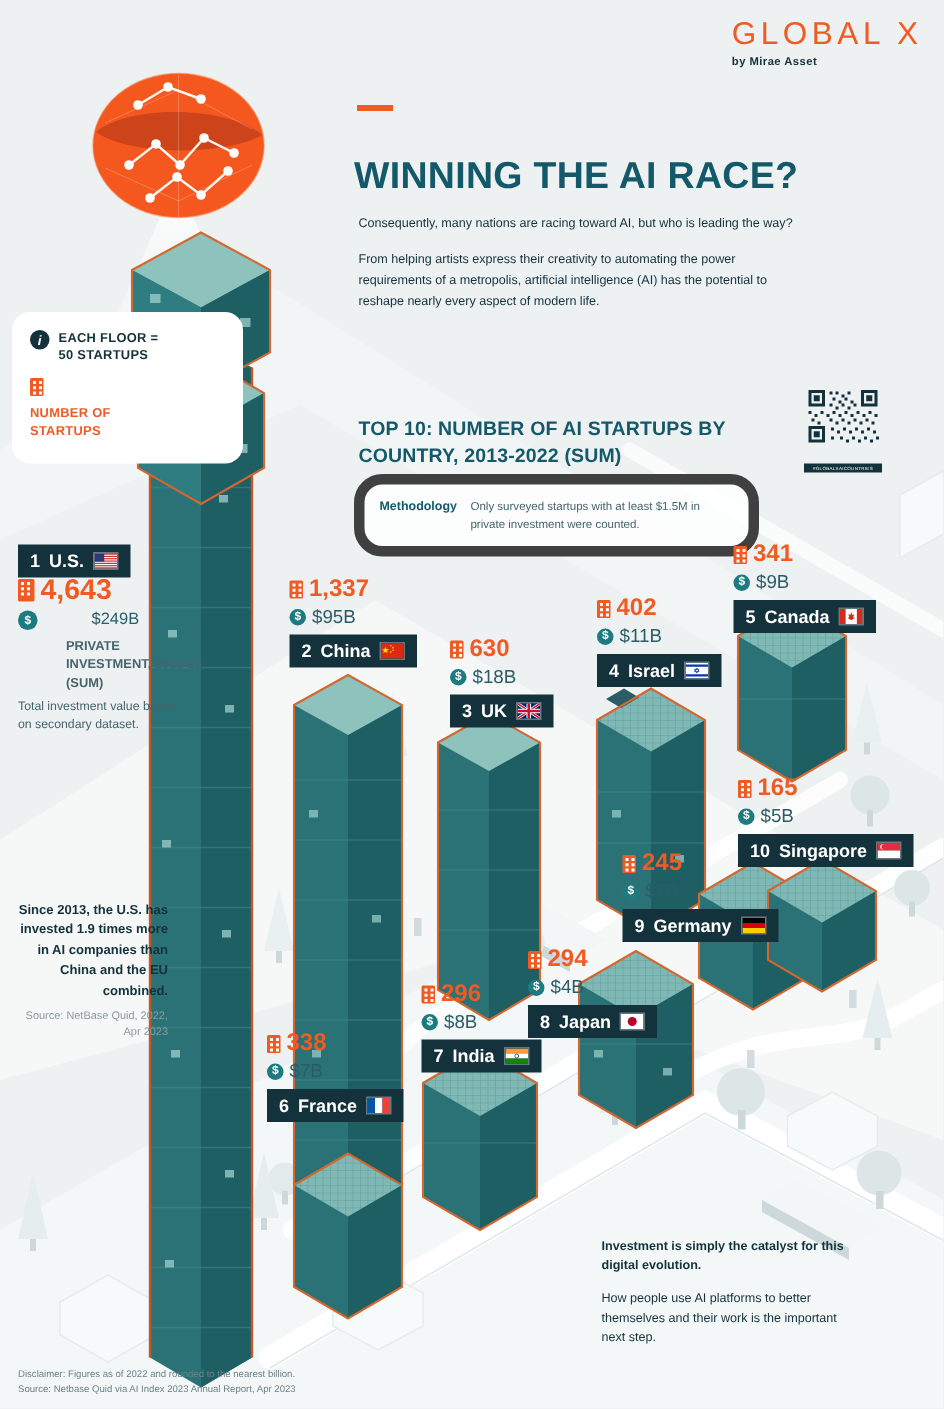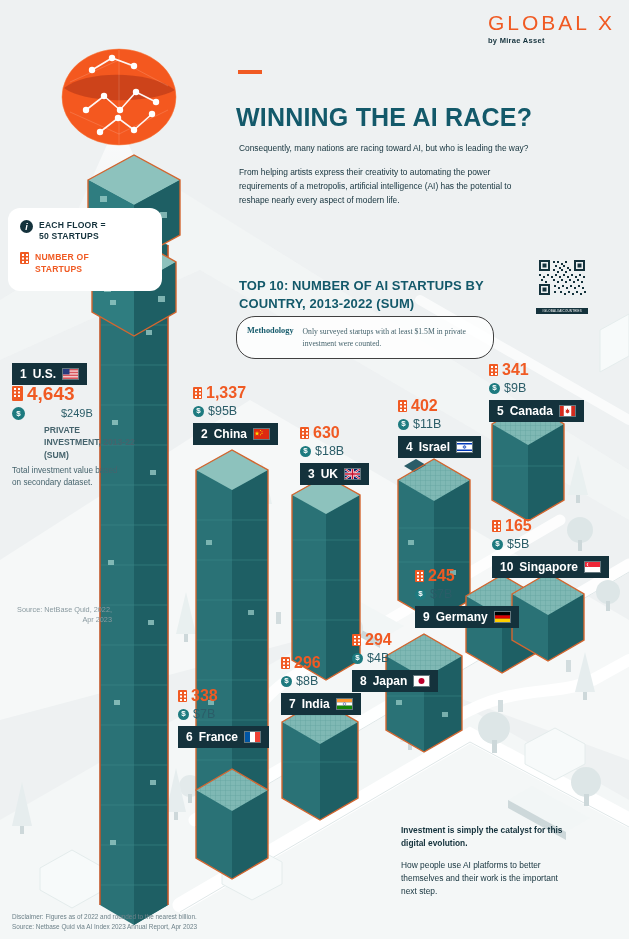--- a/index.html
+++ b/index.html
@@ -24,32 +24,32 @@
 
   .rule{position:absolute;left:238px;top:70px;width:24px;height:4px;background:#f05a23;}
   .kicker{position:absolute;left:238px;top:84px;font-size:16.5px;font-weight:bold;color:#f05a23;letter-spacing:1.2px;}
   .headline{position:absolute;left:236px;top:103px;font-size:25px;font-weight:bold;color:#13596a;letter-spacing:.2px;}
   .intro{position:absolute;left:239px;top:142px;width:290px;font-size:8.4px;line-height:1.65;color:#14323c;}
   .intro p{margin:0 0 10px 0;}
 
   .subtitle{position:absolute;left:239px;top:277px;width:265px;font-size:13px;font-weight:bold;color:#13596a;line-height:1.35;letter-spacing:.1px;}
 
   .method{position:absolute;left:236px;top:316px;width:236px;padding:9px 10px;
-    background:rgba(255,255,255,.82);border:1px solid #404040;border-radius:19px;display:flex;gap:9px;font-family:Liberation Serif, serif;}
+    background:rgba(255,255,255,.82);border:7px solid #404040;border-radius:19px;display:flex;gap:9px;}
   .method-label{font-size:8.3px;font-weight:bold;color:#13596a;white-space:nowrap;}
   .method-text{font-size:7.7px;color:#46646d;line-height:1.5;}
 
   
   .qr{position:absolute;left:536px;top:258px;width:52px;}
   .qr-cap{font-size:3px;background:#14323c;color:#fff;text-align:center;padding:1px 0;letter-spacing:.2px;}
 
   
   .legend{position:absolute;left:8px;top:208px;width:132px;background:#fff;border-radius:12px;padding:12px 10px 12px 12px;}
   .legend-row{display:flex;align-items:flex-start;gap:6px;margin-bottom:10px;}
-  .legend-row:last-child{margin-bottom:4px;}
+  .legend-row:last-child{margin-bottom:4px;flex-direction:column;}
   .legend-txt{font-size:8.6px;font-weight:bold;color:#14323c;line-height:1.3;letter-spacing:.2px;}
   .legend-txt.orange{color:#f05a23;}
   .info-ic{width:13px;height:13px;border-radius:50%;background:#14323c;color:#fff;font-size:9px;
     font-weight:bold;display:flex;align-items:center;justify-content:center;flex:0 0 auto;font-style:italic;}
 
   
   .cblock{position:absolute;}
   .cstat{display:flex;align-items:center;gap:4px;line-height:1;}
   .cstat .num{font-size:16px;font-weight:bold;color:#f05a23;}
   .cinv{display:flex;align-items:center;gap:4px;margin-top:4px;line-height:1;}
@@ -479,20 +479,21 @@
     </div>
     <div class="cinv">
       <div class="dollar-ic" style="width:13px;height:13px">$</div>
       <span class="amt">$249B</span>
     </div>
   </div>
   <div class="us-note">PRIVATE INVESTMENT, 2013-22 (SUM)</div>
   <div class="us-note2">Total investment value based on secondary dataset.</div>
 
   <div class="since">
+    <span>Since 2013, the U.S. has invested 1.9 times more in AI companies than China and the EU combined.</span>
     <div class="since-src">Source: NetBase Quid, 2022, Apr 2023</div>
   </div>
 
   <div class="cblock" style="left:193px;top:385px">
     <div class="cstat">
       <div class="bld-ic"></div>
       <span class="num">1,337</span>
     </div>
     <div class="cinv">
       <div class="dollar-ic">$</div>

